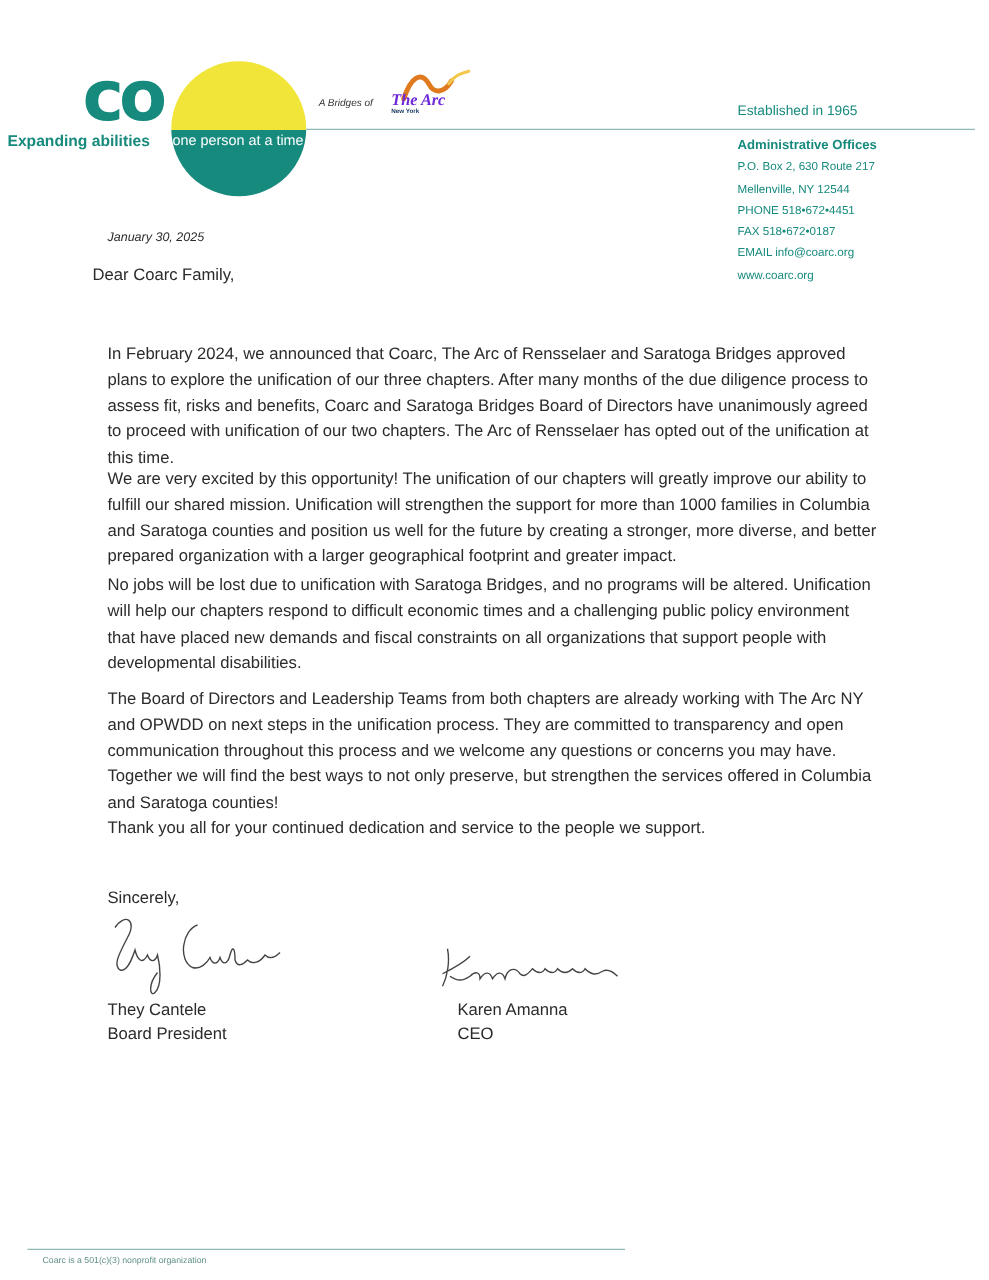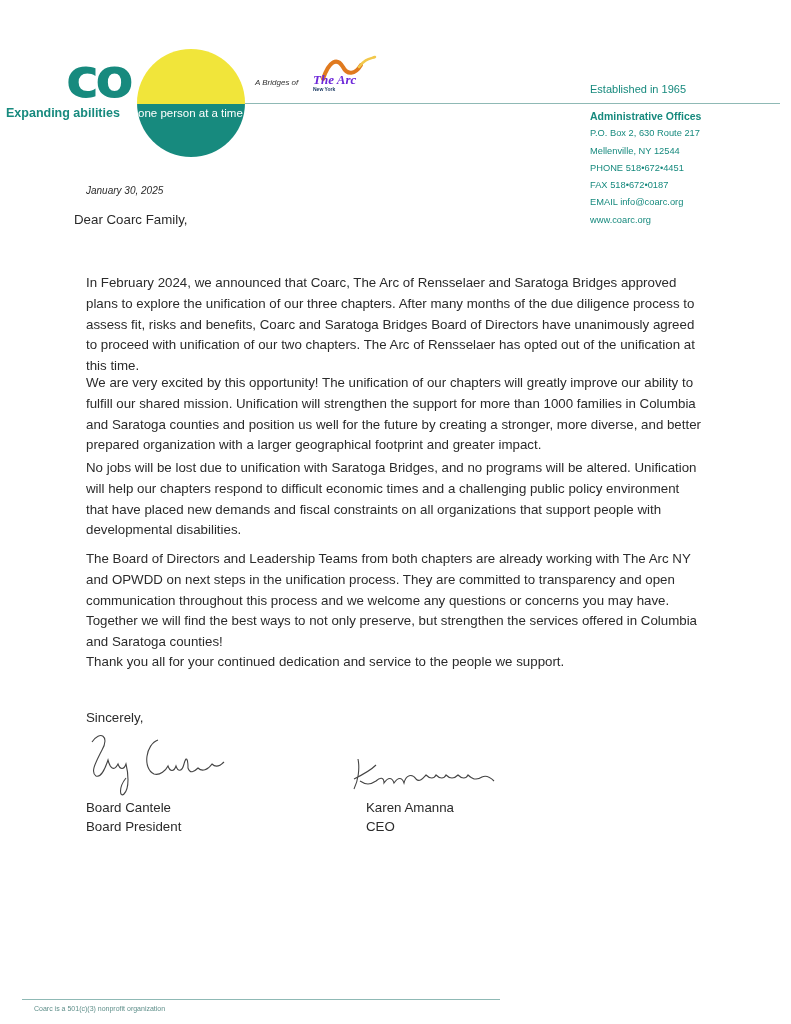--- a/index.html
+++ b/index.html
@@ -88,21 +88,21 @@
 
 <svg class="sig1" width="150" height="70" viewBox="0 0 150 70">
   <path d="M12 14 C 20 2, 30 8, 22 22 C 16 34, 10 44, 16 48 C 22 50, 26 38, 28 32 C 30 40, 34 44, 38 36 C 40 42, 44 42, 46 36 C 48 44, 50 60, 44 66 C 40 70, 38 60, 46 50" stroke="#444" stroke-width="1.1" fill="none"></path>
   <path d="M78 12 C 66 16, 62 40, 74 46 C 80 48, 86 42, 88 38 C 90 44, 94 44, 96 38 C 98 44, 102 44, 104 36 C 106 28, 108 30, 108 40 C 110 46, 114 44, 118 40 C 122 44, 128 42, 132 36 C 136 40, 140 38, 144 34" stroke="#444" stroke-width="1.1" fill="none"></path>
 </svg>
 <svg class="sig2" width="160" height="40" viewBox="0 0 160 40">
   <path d="M8 4 C 10 14, 8 26, 4 34 M 4 24 C 16 18, 22 14, 26 10 M 10 26 C 16 30, 20 30, 26 26 C 30 22, 34 22, 34 28 C 38 22, 42 22, 44 28 C 48 22, 52 22, 54 28 C 56 20, 62 18, 66 24 C 70 28, 74 22, 76 20 C 80 24, 84 24, 86 20 C 90 24, 94 24, 96 20 C 100 24, 104 24, 108 20 C 112 24, 116 24, 118 20 C 122 24, 126 26, 132 22 C 136 20, 140 22, 144 26" stroke="#444" stroke-width="1.1" fill="none"></path>
 </svg>
 
 <div class="name1">
-  <div>Board Cantele</div>
+  <div>They Cantele</div>
   <div>Board President</div>
 </div>
 <div class="name2">
   <div>Karen Amanna</div>
   <div>CEO</div>
 </div>
 
 <div class="footer-rule"></div>
 <div class="footer-text">Coarc is a 501(c)(3) nonprofit organization</div>
 

